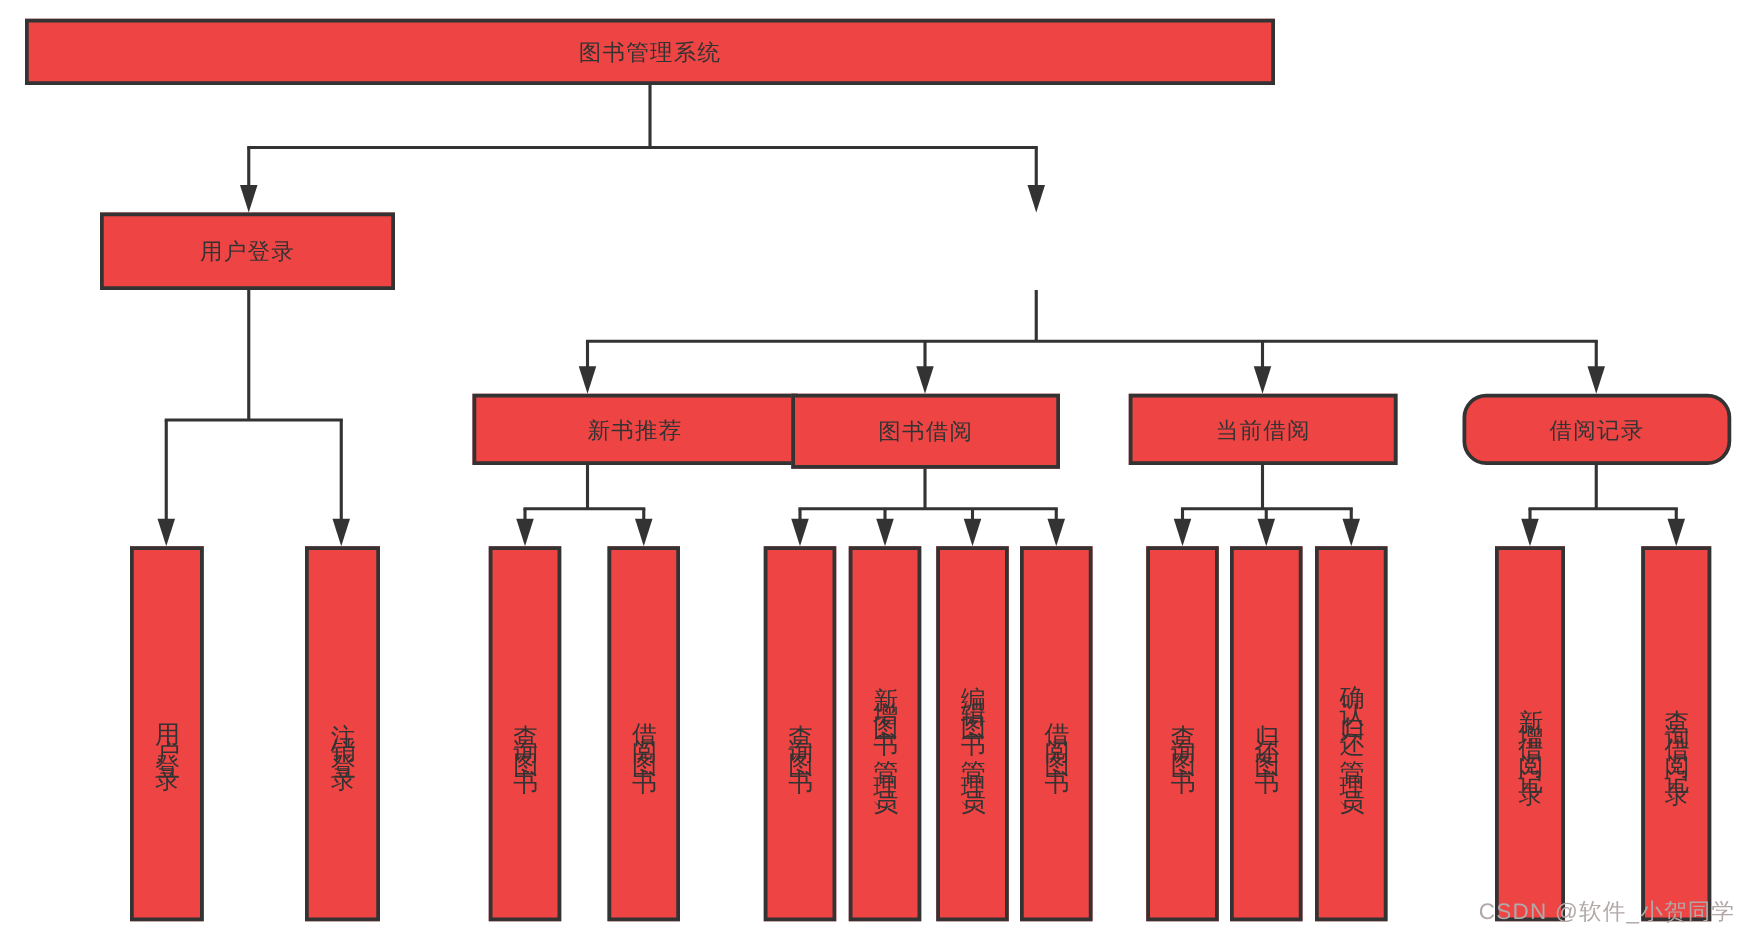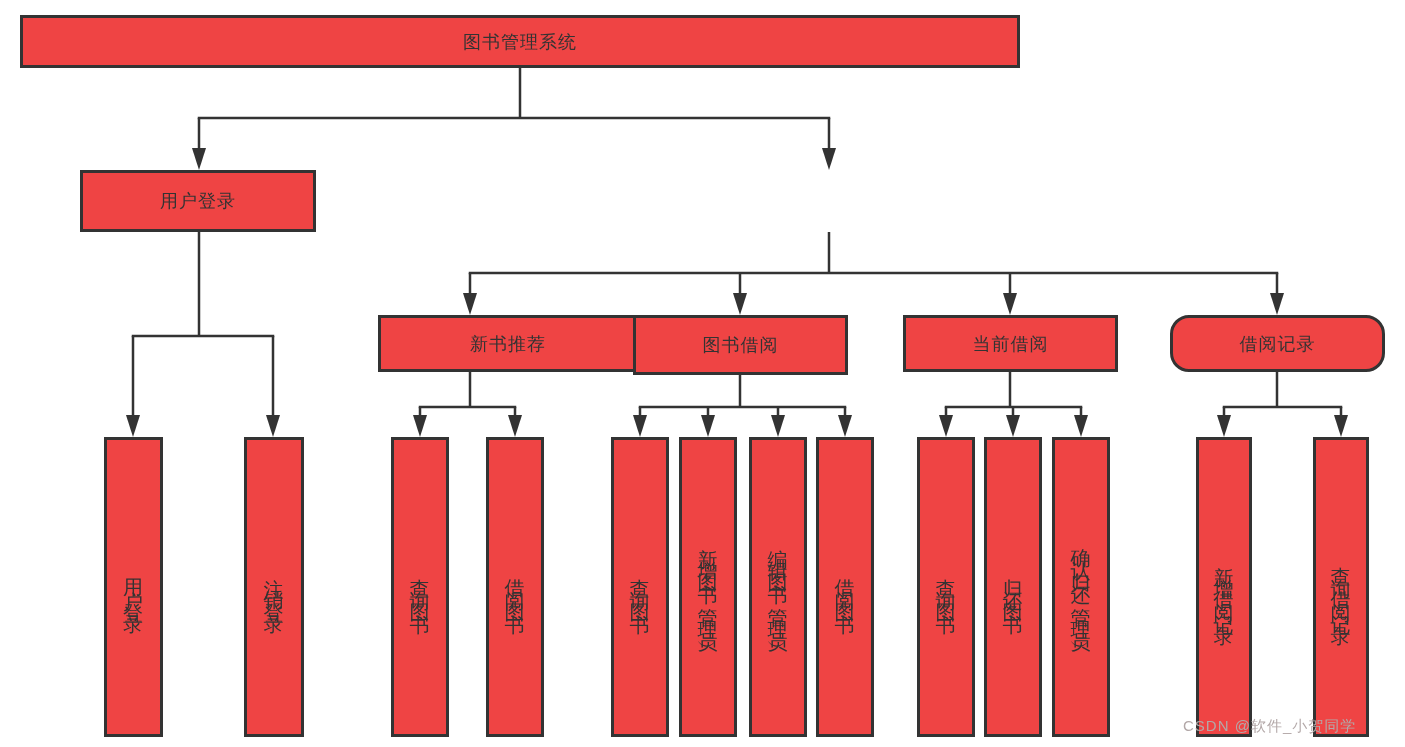--- a/index.html
+++ b/index.html
@@ -25,21 +25,21 @@
     font-size:20px;
     letter-spacing:12px;
     color:#333333;
     line-height:1;
   }
   #connectors{position:absolute;left:0;top:0;z-index:0;}
   .node{z-index:1;}
   #watermark{
     position:absolute;
     left:1183px;top:717px;
-    font-size:15px;
+    font-size:18px;
     letter-spacing:1px;
     z-index:2;
     white-space:nowrap;
   }
 </style>
 </head>
 <body>
 
 <div id="canvas">
 

